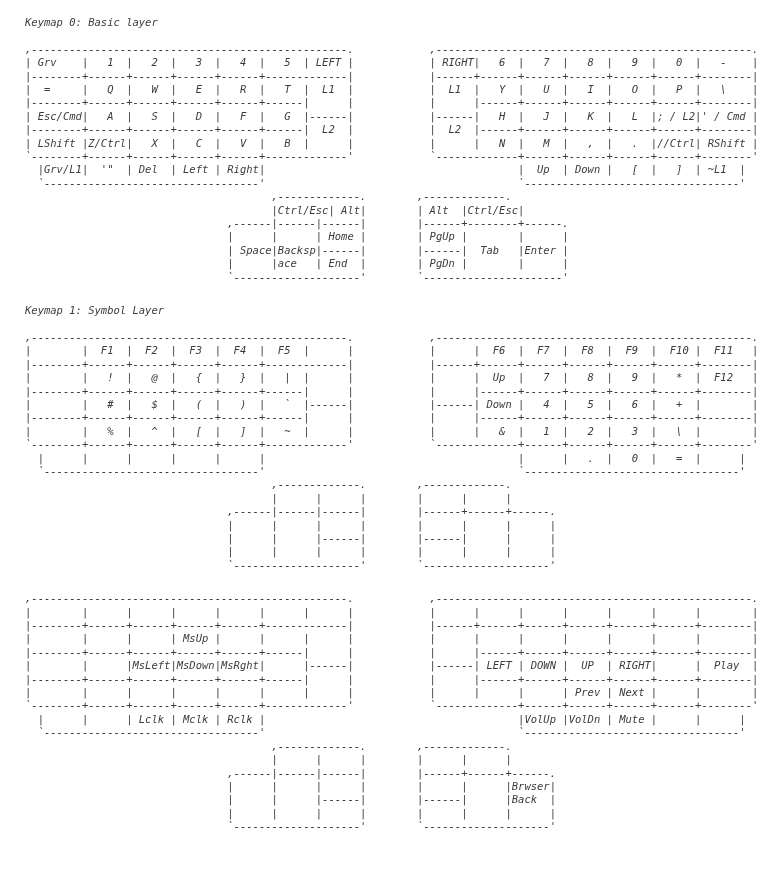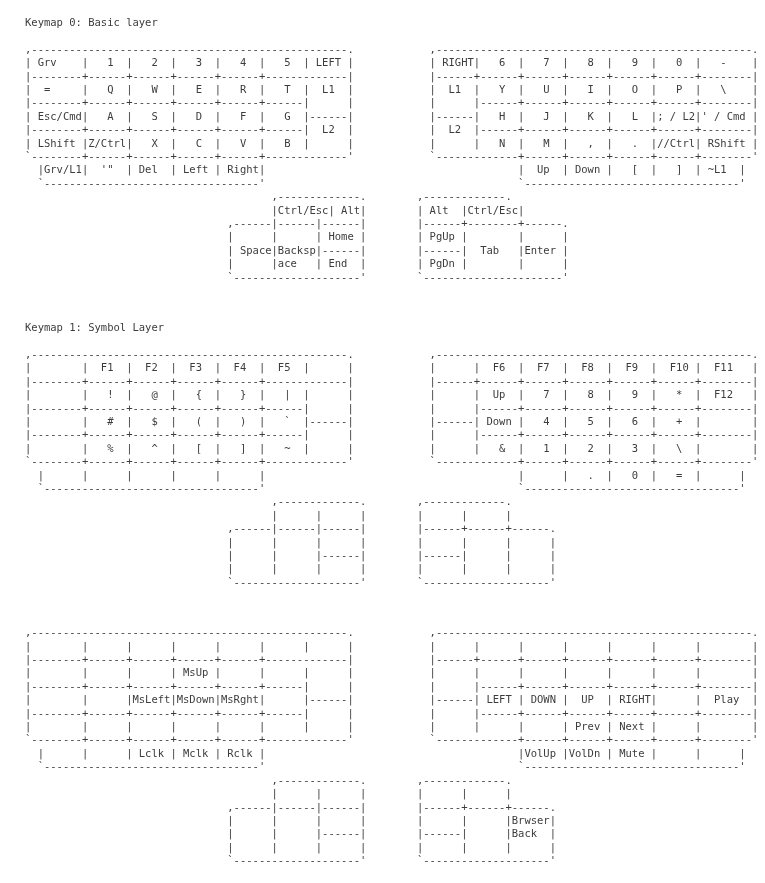--- a/index.html
+++ b/index.html
@@ -11,23 +11,24 @@
     width: 765px;
     height: 883px;
     overflow: hidden;
   }
   .doc {
     padding: 16px 0 0 25px;
     color: #3c3c3c;
     font-family: "DejaVu Sans Mono", "Liberation Mono", monospace;
     font-size: 10.5px;
     line-height: 13.4px;
+    font-style: italic;
   }
   .keymap-section + .keymap-section {
-    margin-top: 37px; 
+    margin-top: 20px; 
   }
   .keymap-title {
     font-size: 10.5px;
     line-height: 13.4px;
     margin: 0 0 13.4px 0; 
     white-space: pre;
   }
   pre.keymap-art {
     margin: 0;
     font-family: inherit;

